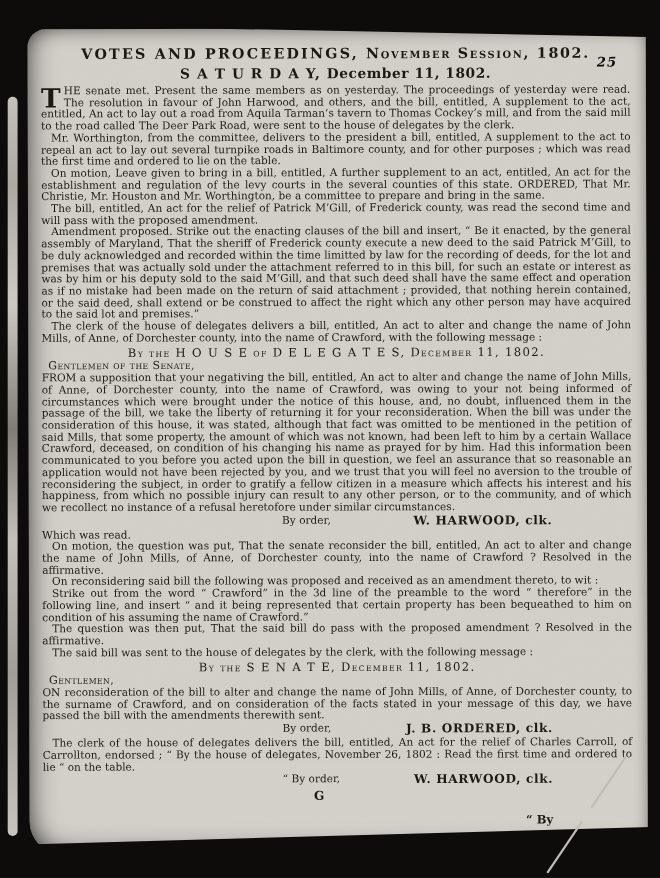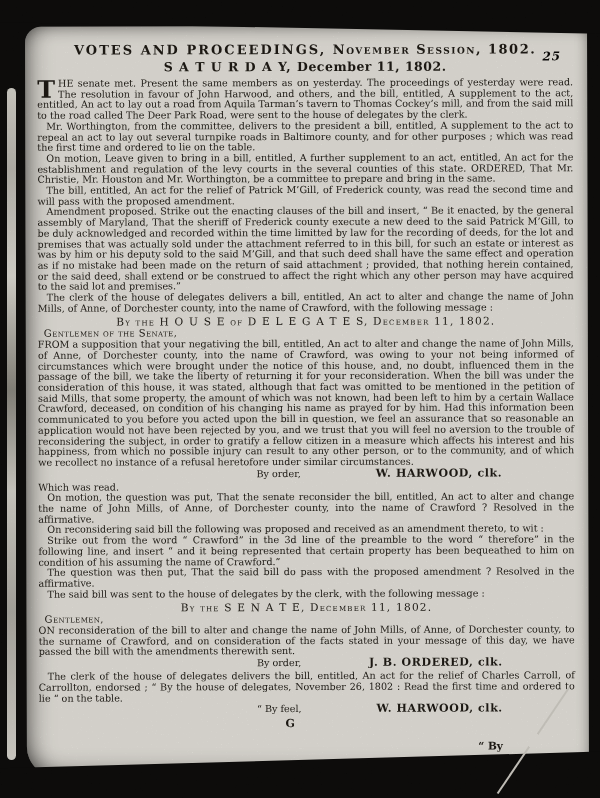--- a/index.html
+++ b/index.html
@@ -130,21 +130,21 @@
       <p>ON reconsideration of the bill to alter and change the name of John Mills, of Anne, of Dorchester county, to the surname of Crawford, and on consideration of the facts stated in your message of this day, we have passed the bill with the amendments therewith sent.</p>
 
       <div class="sigrow">
         <span class="by-order">By order,</span>
         <span class="clerk">J. B. ORDERED, clk.</span>
       </div>
 
       <p class="ind">The clerk of the house of delegates delivers the bill, entitled, An act for the relief of Charles Carroll, of Carrollton, endorsed ; “ By the house of delegates, November 26, 1802 : Read the first time and ordered to lie “ on the table.</p>
 
       <div class="sigrow">
-        <span class="by-order">“ By feel,</span>
+        <span class="by-order">“ By order,</span>
         <span class="clerk">W. HARWOOD, clk.</span>
       </div>
 
       <div class="footer-row">
         <span class="sigmark">G</span>
         <span class="catchword">“ By</span>
       </div>
 
     </div>
     <div class="pagenum">25</div>

